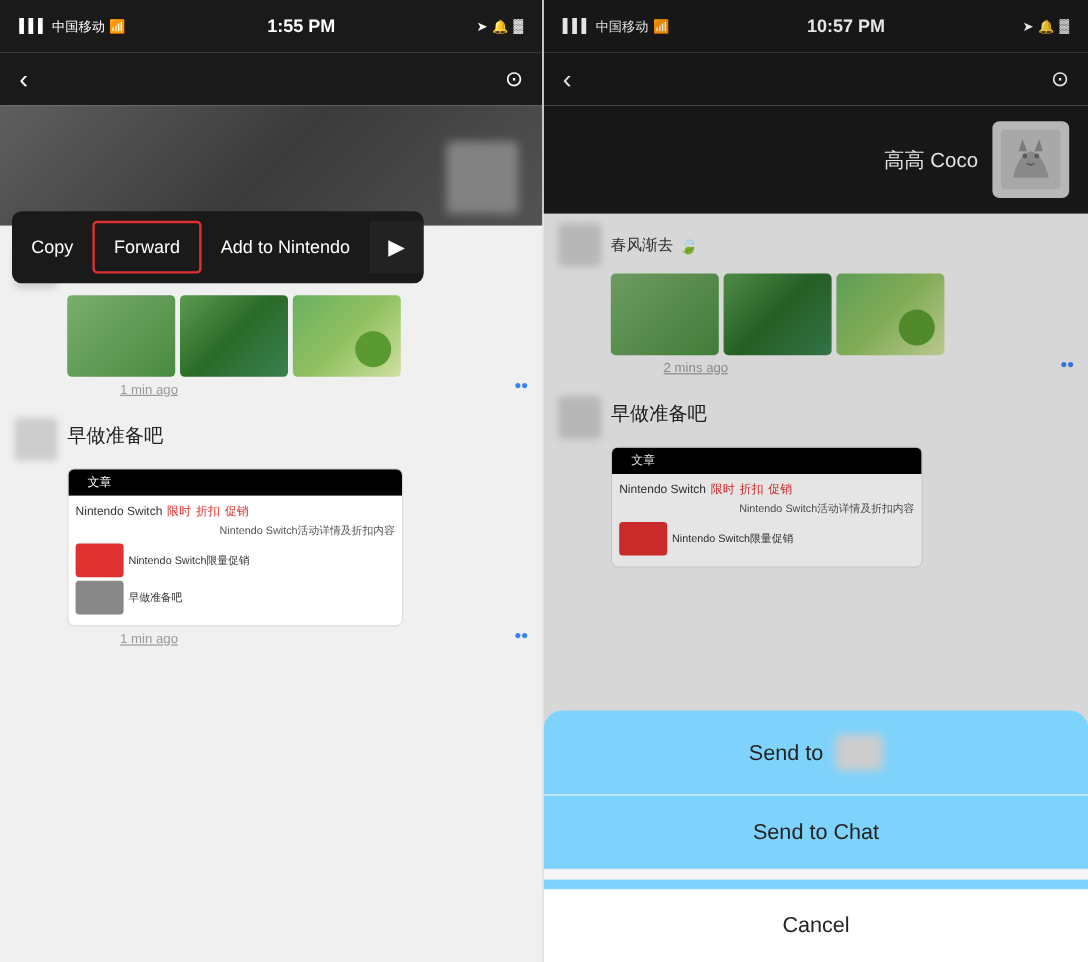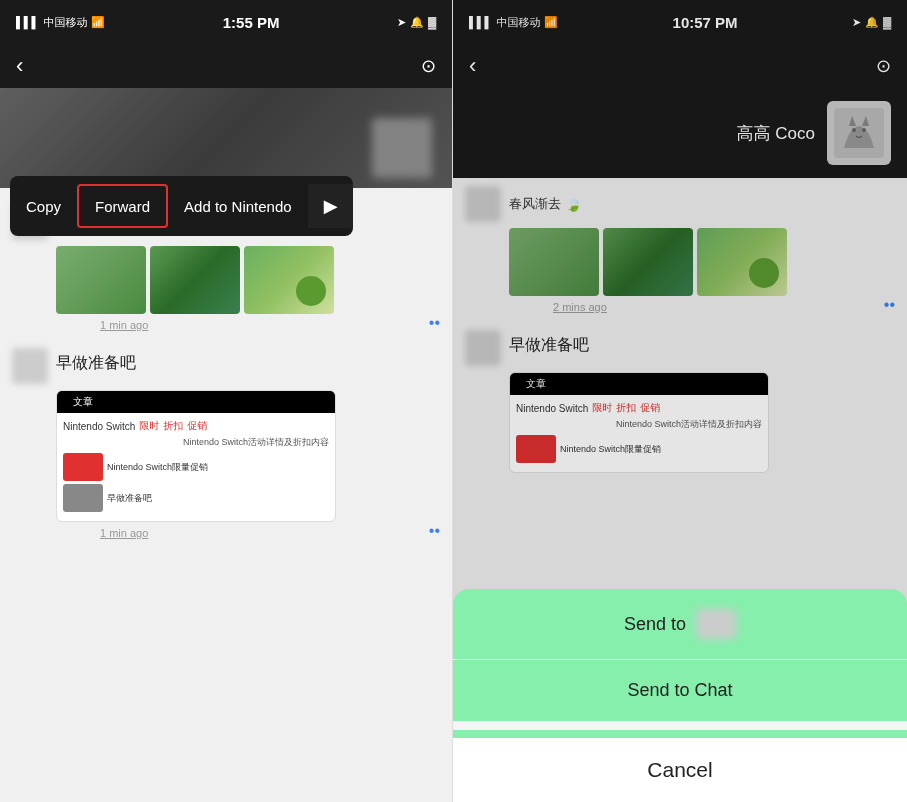--- a/index.html
+++ b/index.html
@@ -266,21 +266,21 @@
     .right-chat {
       padding: 8px 12px;
     }
 
     
     .bottom-sheet {
       position: absolute;
       bottom: 0;
       left: 0;
       right: 0;
-      background: #86efac;
+      background: #7dd3fc;
       border-radius: 16px 16px 0 0;
       z-index: 200;
     }
     .sheet-overlay {
       position: absolute;
       inset: 0;
       background: rgba(0,0,0,0.1);
       z-index: 100;
     }
     .sheet-item {
@@ -292,21 +292,21 @@
       border-bottom: 1px solid #f0f0f0;
       display: flex;
       align-items: center;
       justify-content: center;
       gap: 10px;
     }
     .sheet-item:last-child { border-bottom: none; }
     .sheet-cancel {
       padding: 20px 16px;
       text-align: center;
-      font-size: 21px;
+      font-size: 18px;
       color: #222;
       cursor: pointer;
       background: white;
       margin-top: 8px;
     }
 
     .send-to-row {
       display: flex;
       align-items: center;
       justify-content: center;

